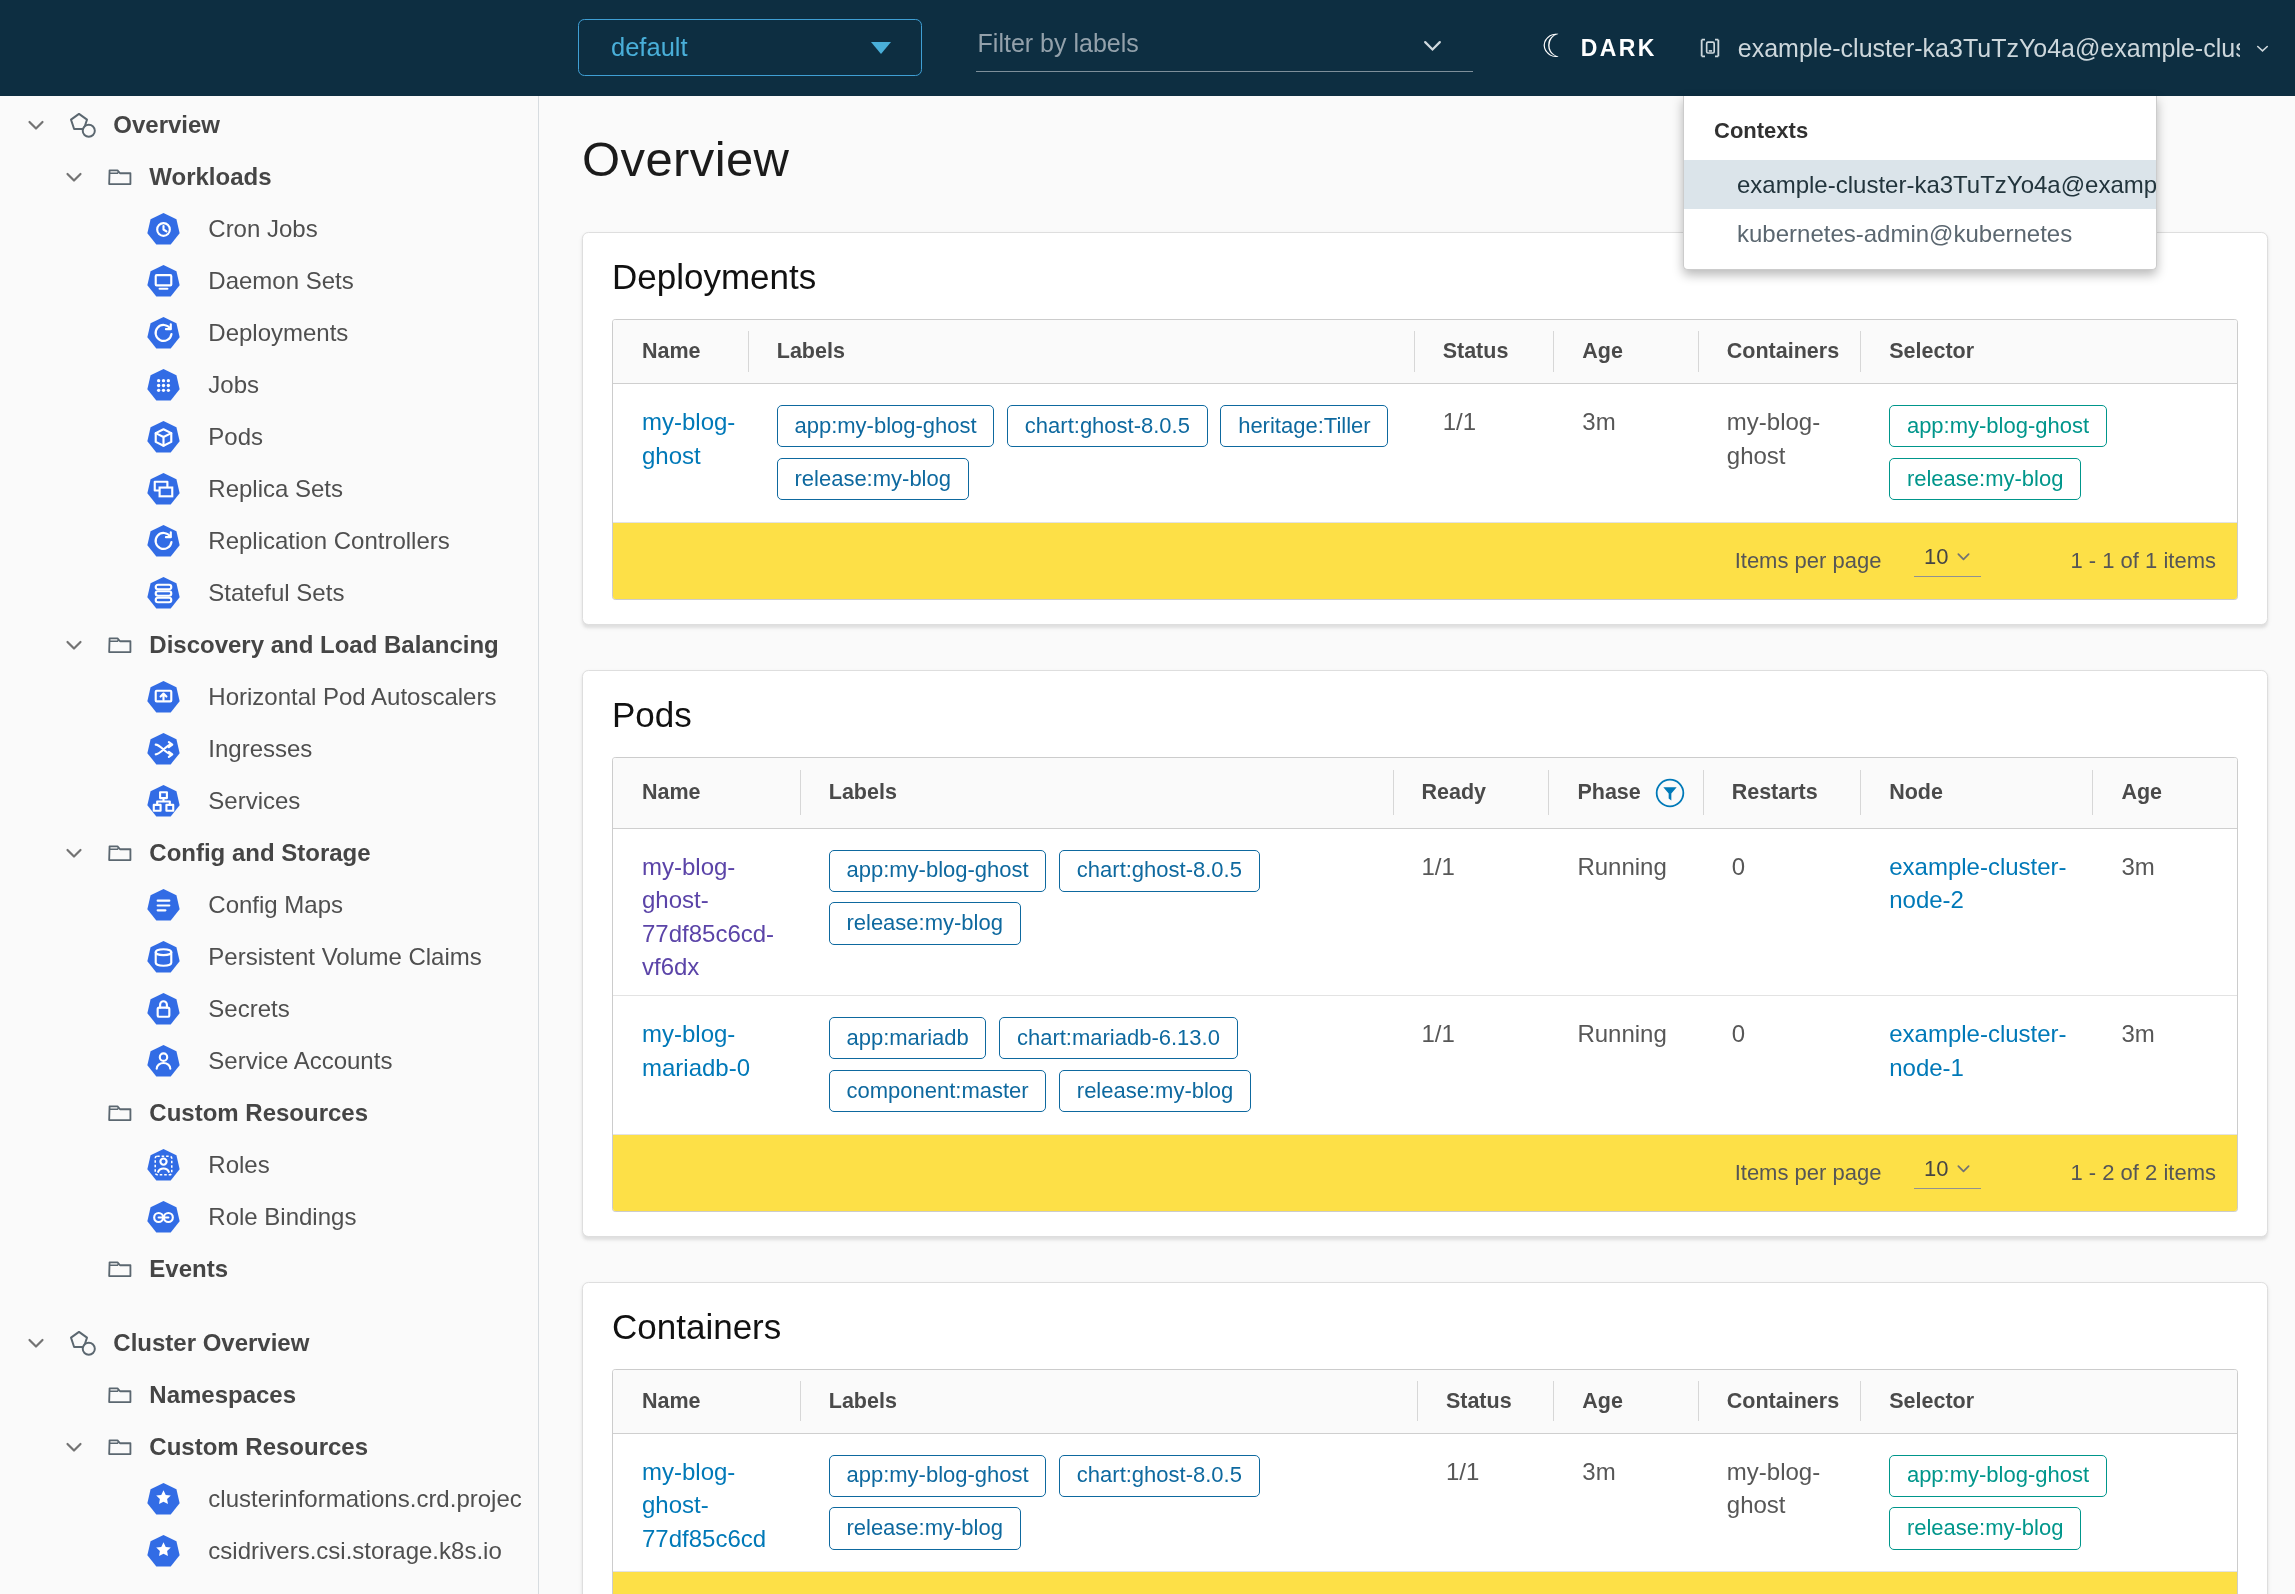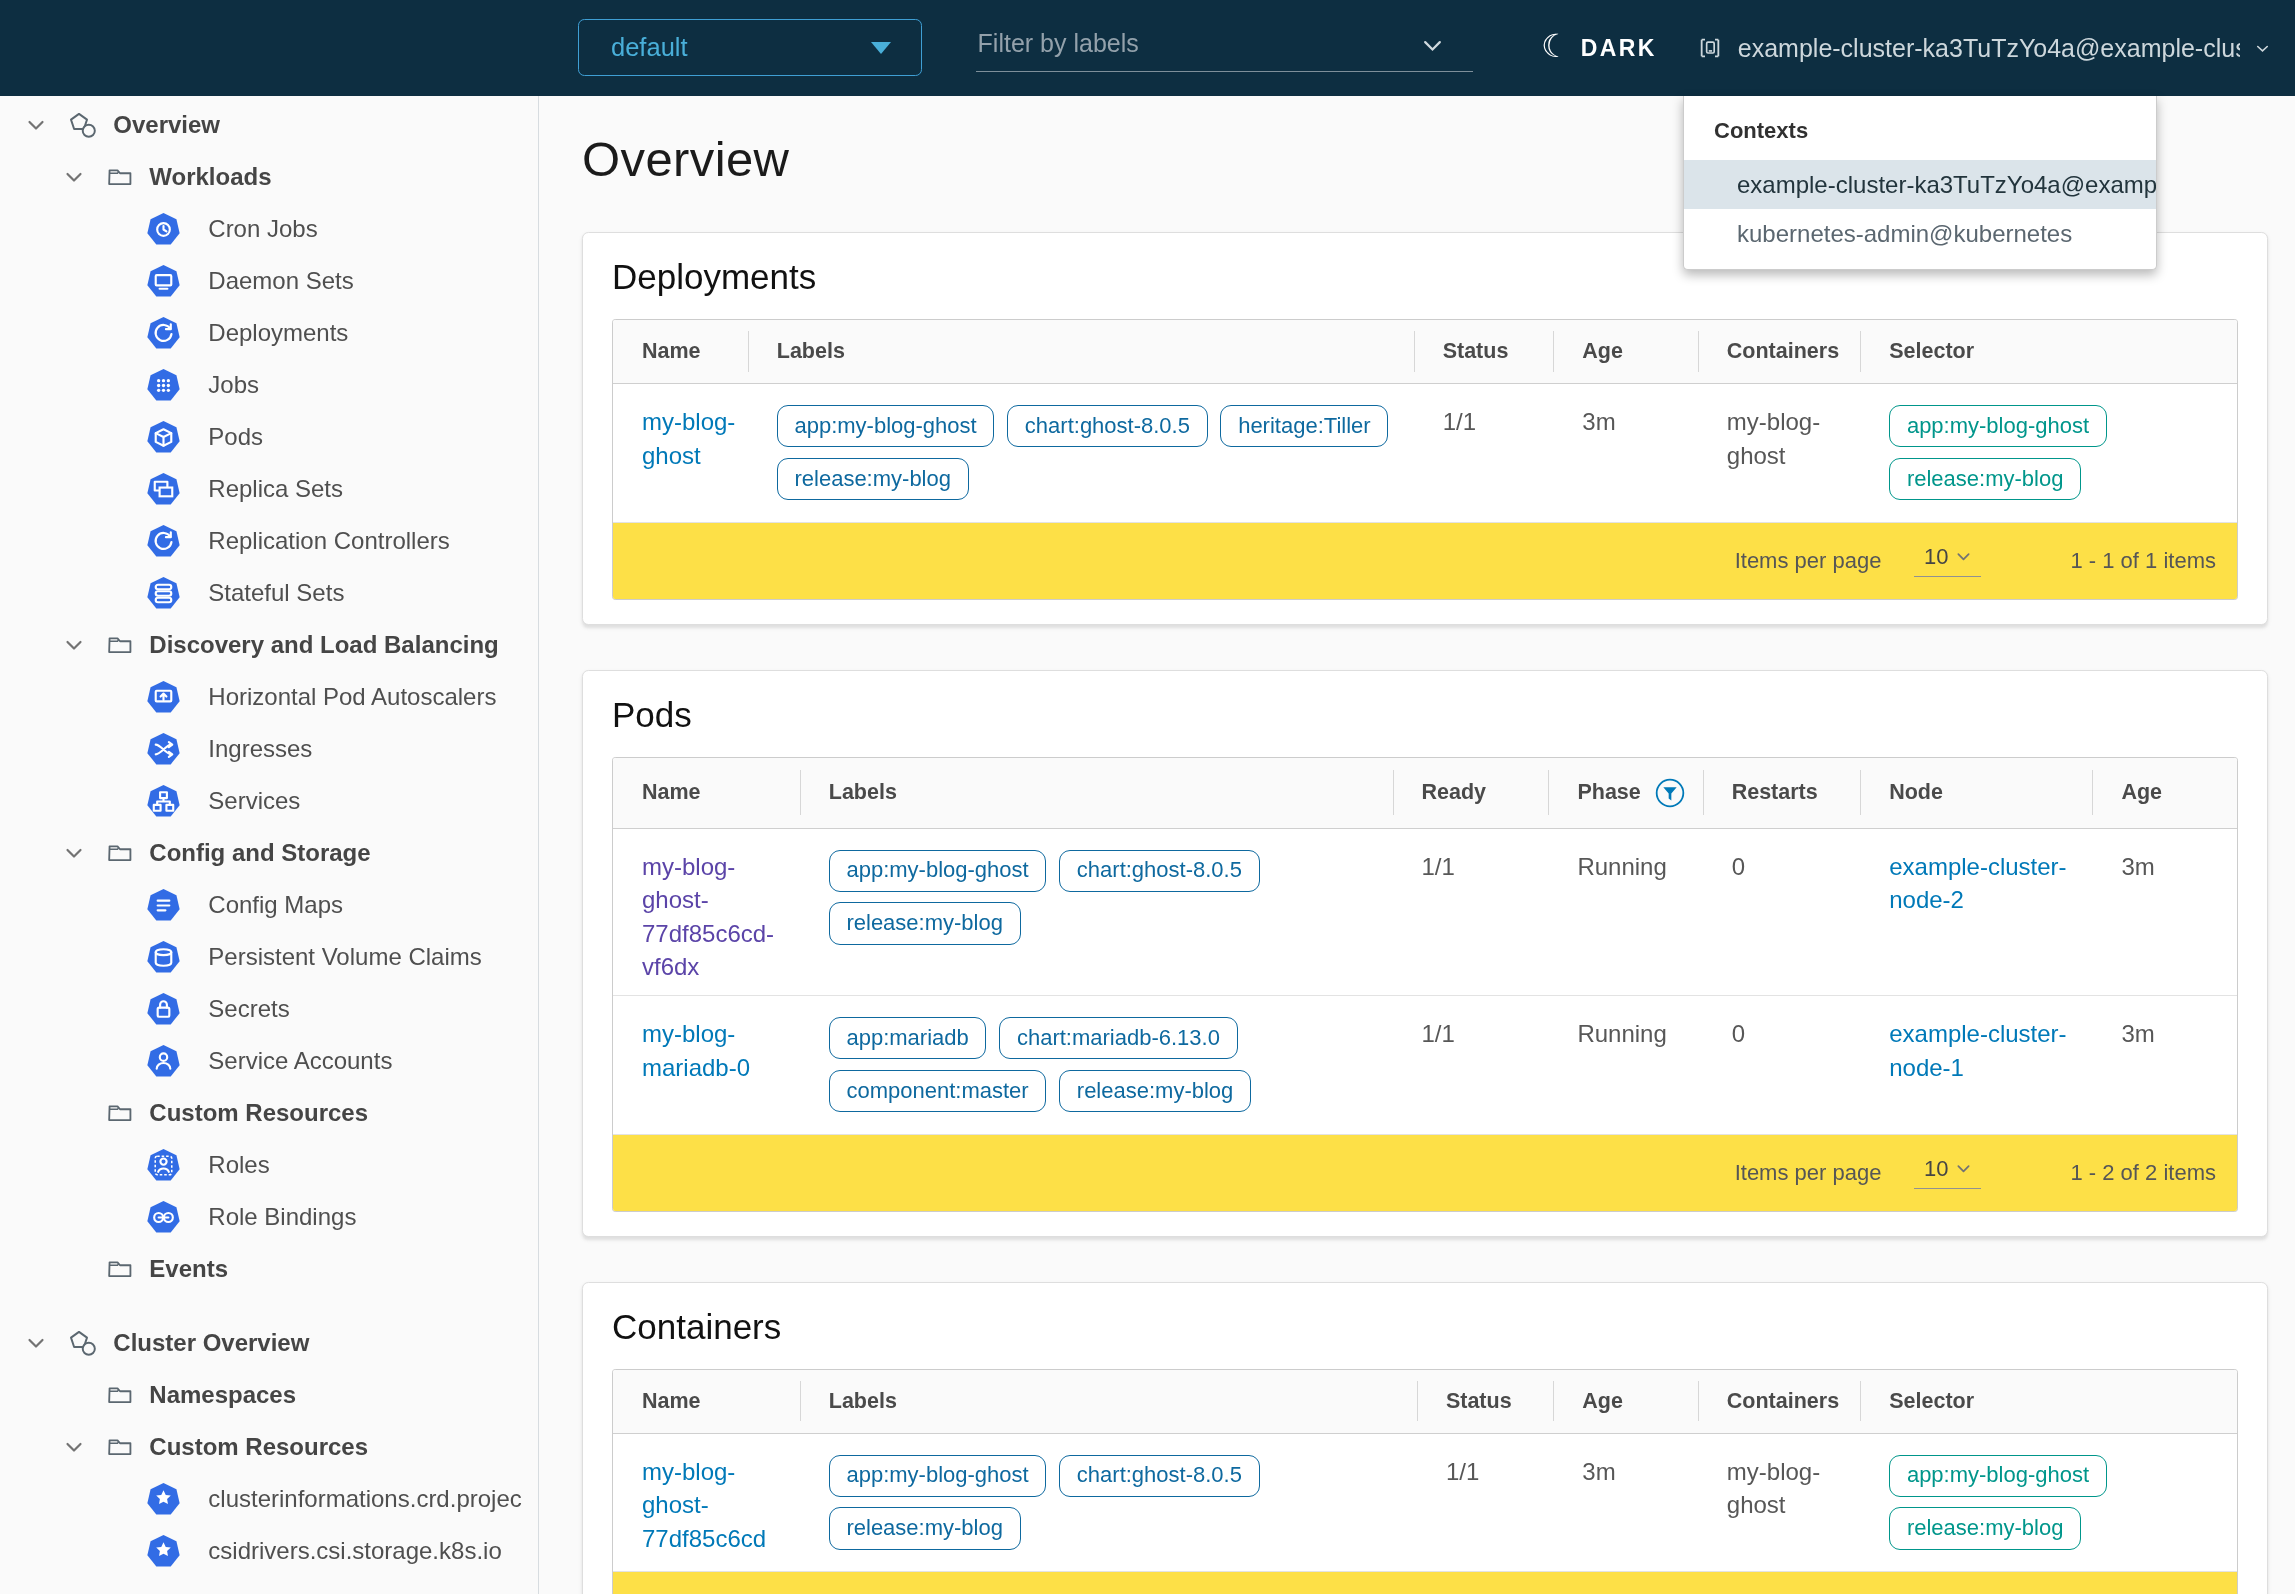--- a/index.html
+++ b/index.html
@@ -67,21 +67,21 @@
     padding: 19px 8px 19px 29px; border-bottom: 1.6px solid #cfcfcf; position: relative; }
   thead th + th::before { content: ""; position: absolute; left: 0; top: 18%; height: 64%; width: 0.8px; background: #d7d7d7; }
   .th-inner { display: inline-flex; align-items: center; gap: 12.8px; }
   tbody td { vertical-align: top; font-size: 24px; color: #575757; padding: 21px 8px 11px 29px; }
   tbody tr + tr td { border-top: 1.6px solid #e3e3e3; }
   .cell-text { line-height: 1.4; }
   a.cell-link { color: #0079b8; text-decoration: none; line-height: 1.4; word-break: normal; overflow-wrap: break-word; }
   a.cell-link.visited { color: #5b44a8; }
 
   .pill { display: inline-block; border: 1.6px solid #0e699f; color: #0e699f; background: #fff;
-    border-radius: 11px; font-size: 22px; line-height: 1; padding: 8.8px 16.7px 9.6px 16.7px;
+    border-radius: 5px; font-size: 22px; line-height: 1; padding: 8.8px 16.7px 9.6px 16.7px;
     margin: 0 12.8px 10.4px 0; cursor: pointer; }
   .pill.teal { border-color: #00968b; color: #00968b; cursor: default; }
 
   .dg-footer { background: #fde047; border-top: 1.6px solid #e3e3e3; height: 77px;
     display: flex; align-items: center; justify-content: flex-end; font-size: 22px; color: #565656;
     padding-right: 21px; }
   .ipp-select { display: inline-flex; align-items: center; gap: 6px; margin-left: 33px;
     border-bottom: 1.6px solid #919191; padding: 0 8px 6.4px 9.6px; cursor: pointer; color: #454545; }
   .ipp-range { margin-left: 89px; }
 

